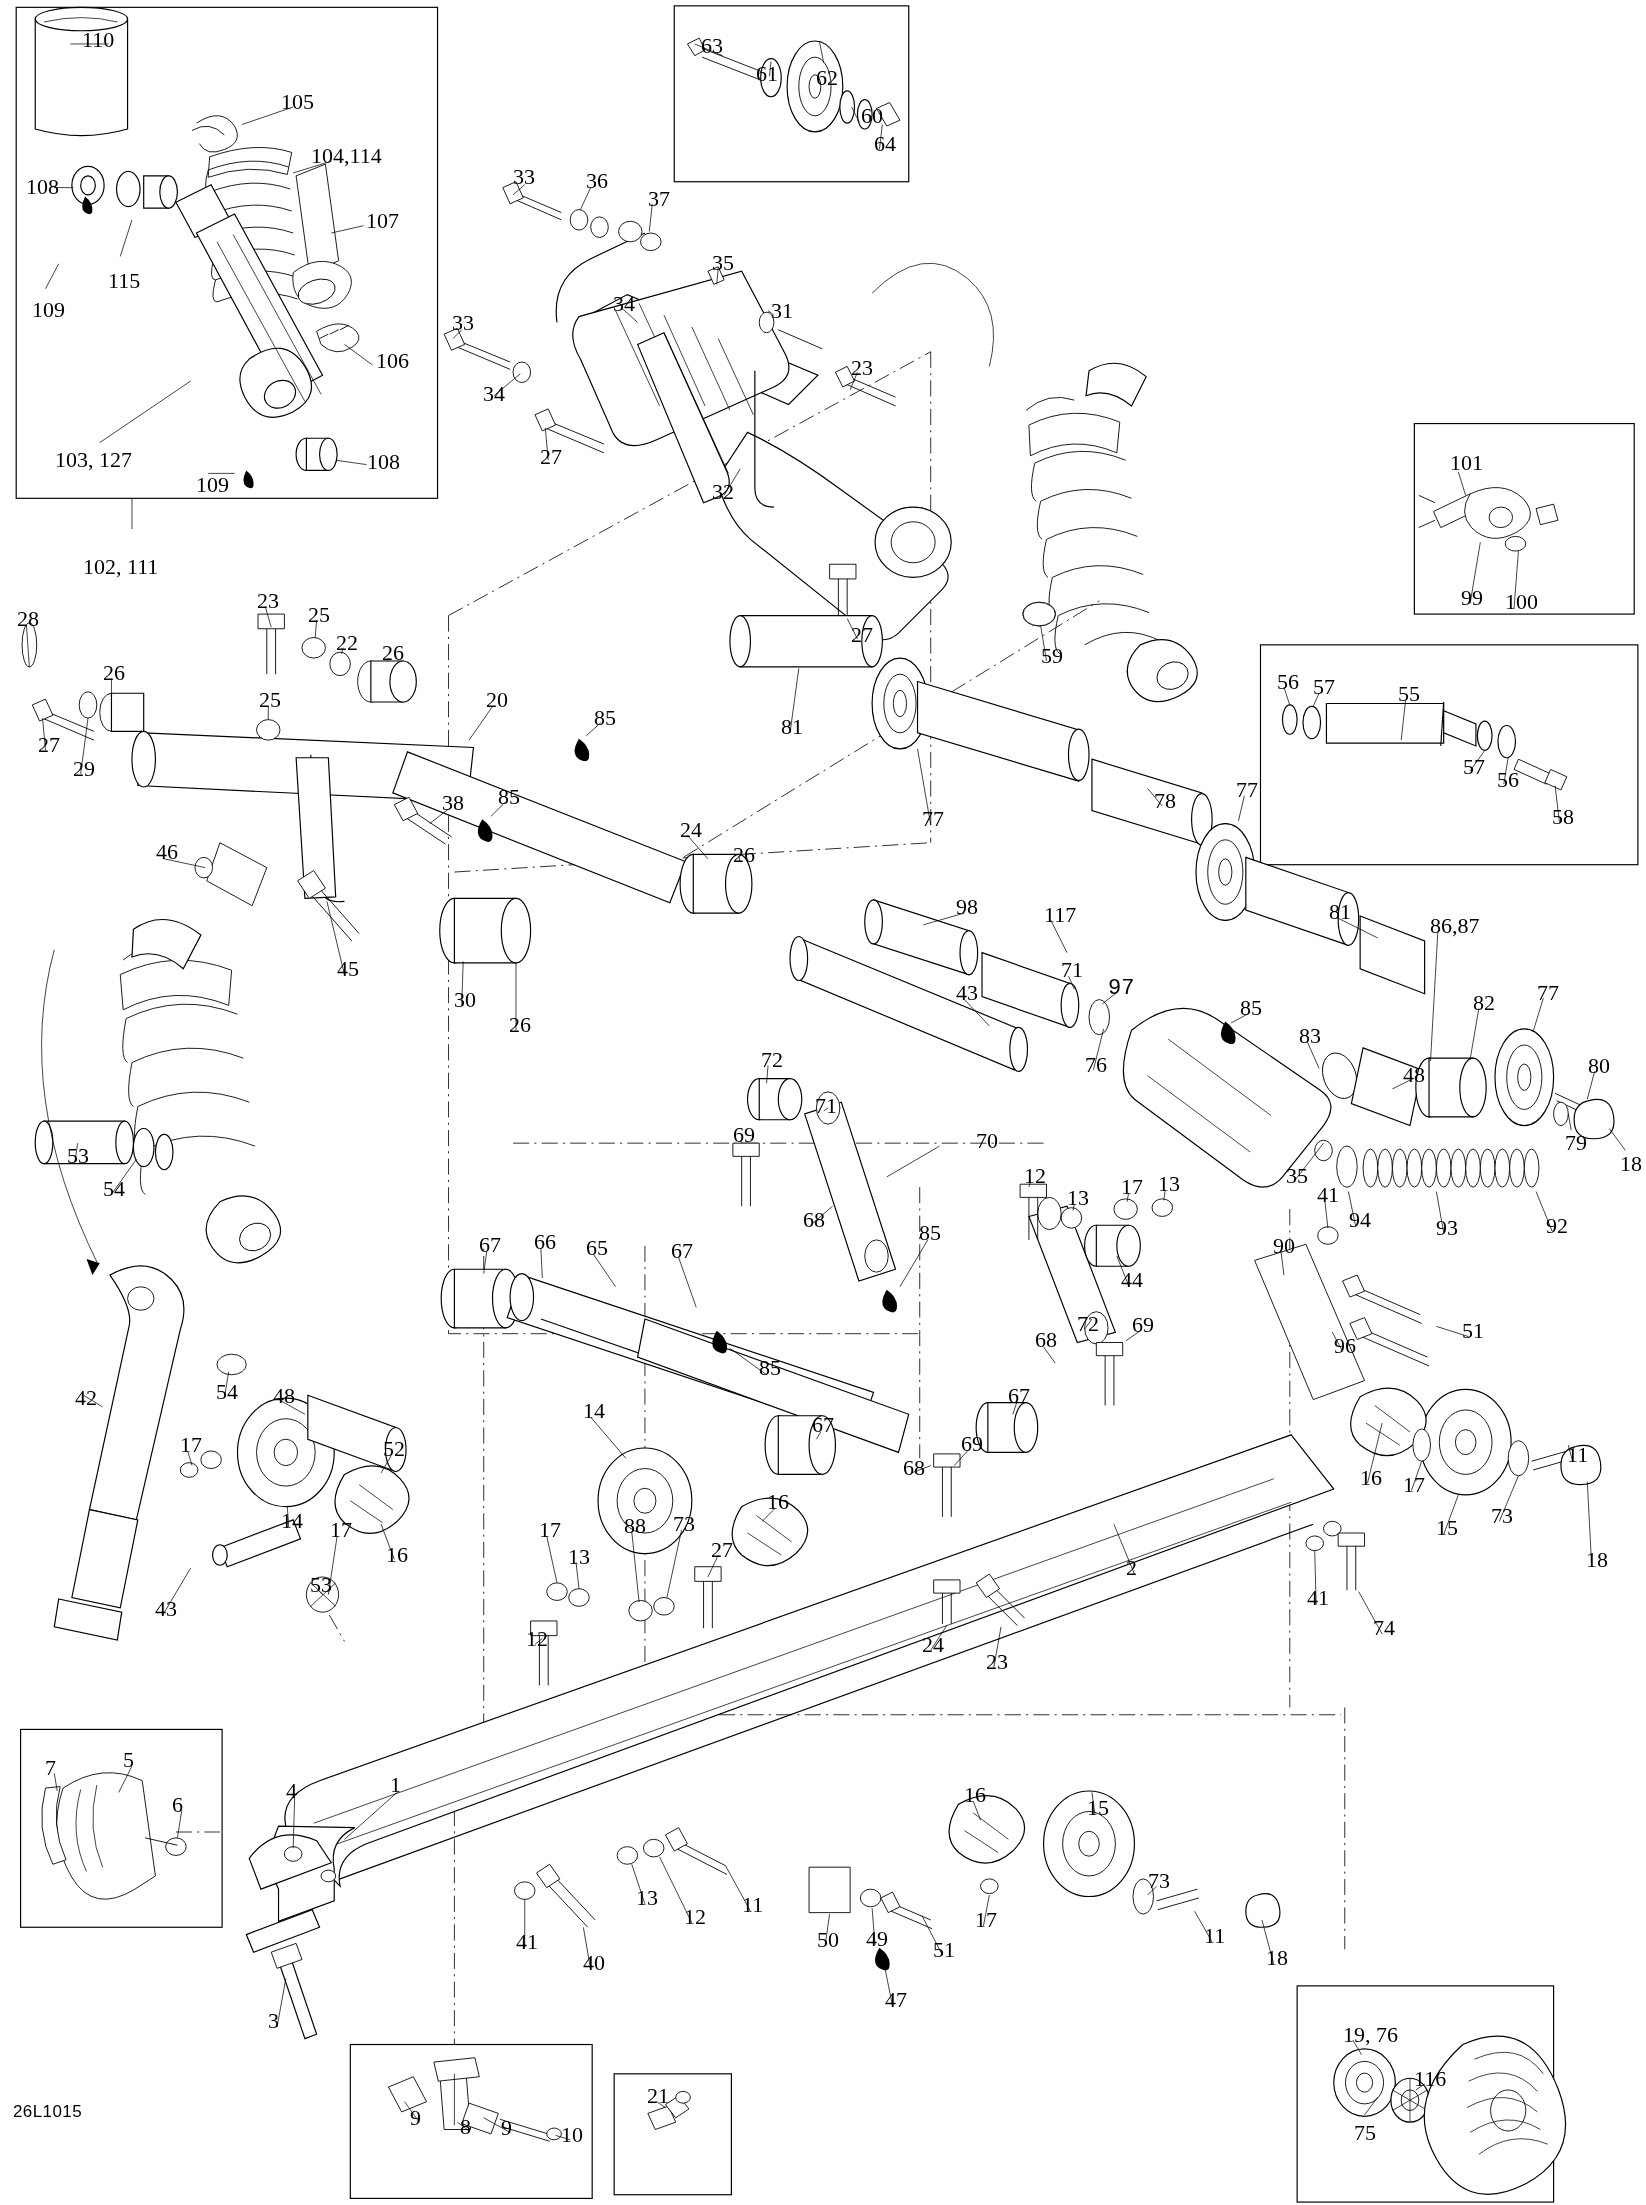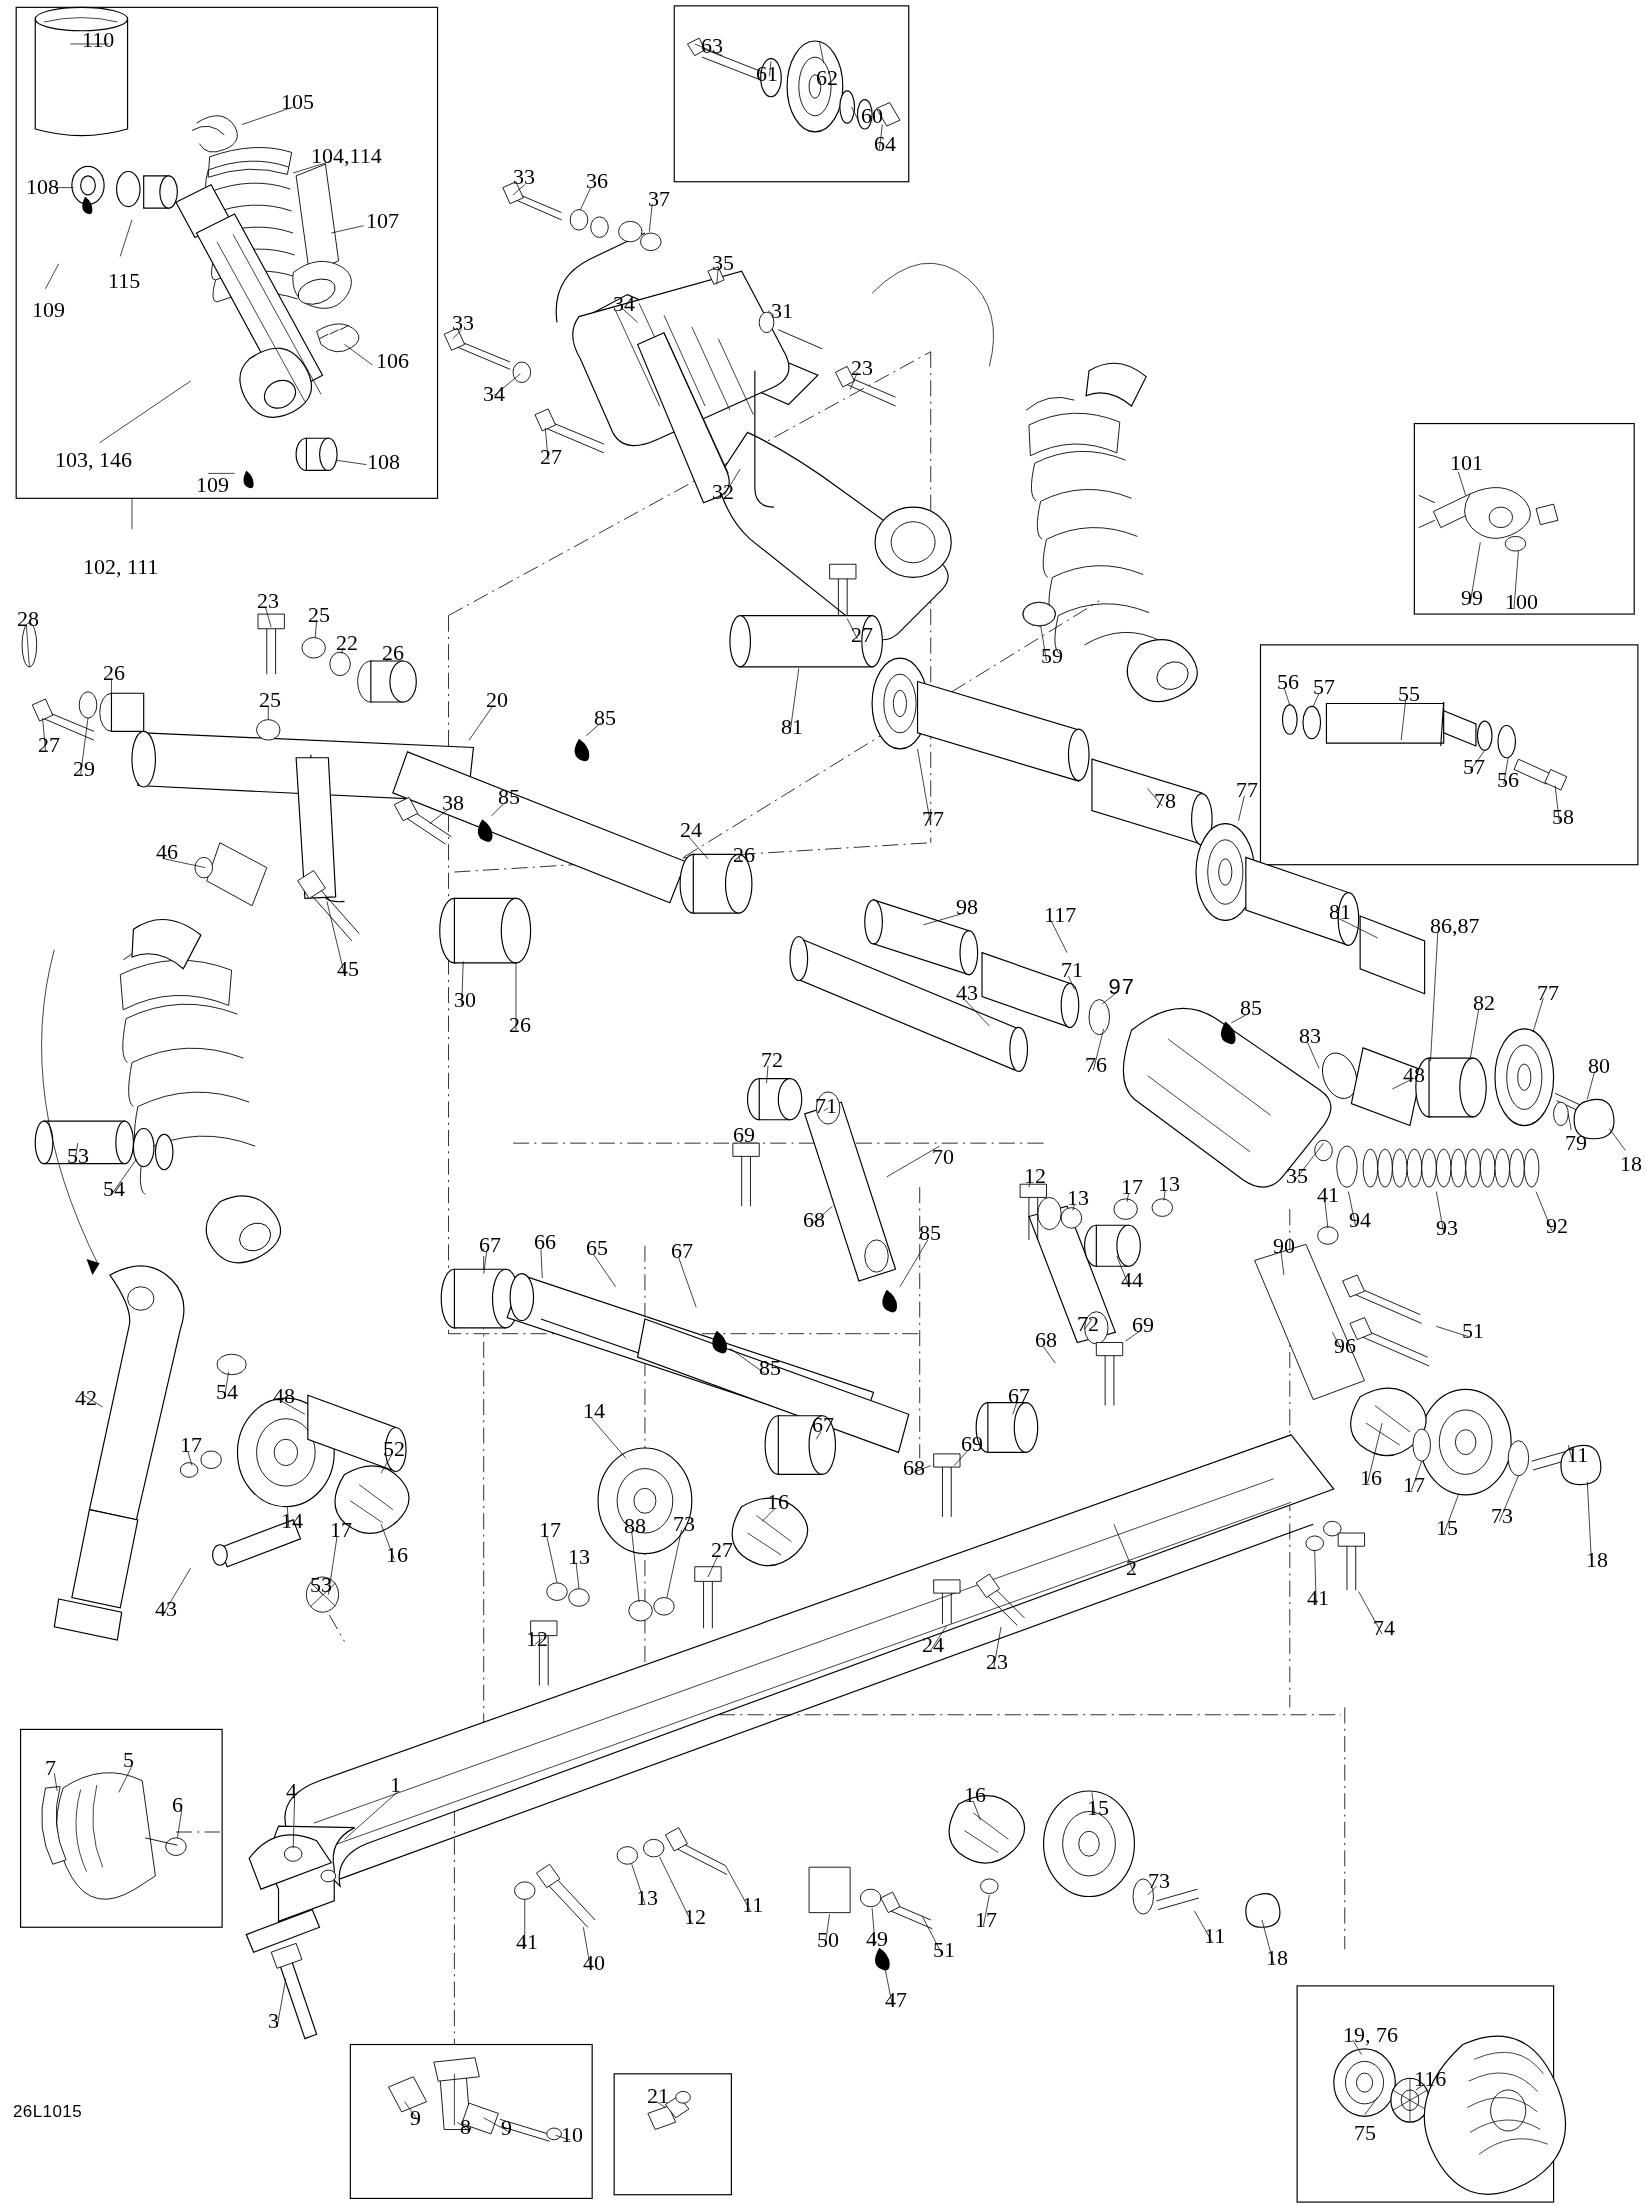--- a/index.html
+++ b/index.html
@@ -657,21 +657,21 @@
       <div class="lbl" style="left: 82px; top: 29px;">110</div>
       <div class="lbl" style="left: 281px; top: 91px;">105</div>
       <div class="lbl" style="left: 311px; top: 145px;">104,114</div>
       <div class="lbl" style="left: 26px; top: 176px;">108</div>
       <div class="lbl" style="left: 366px; top: 210px;">107</div>
       <div class="lbl" style="left: 108px; top: 270px;">115</div>
       <div class="lbl" style="left: 32px; top: 299px;">109</div>
       <div class="lbl" style="left: 376px; top: 350px;">106</div>
       <div class="lbl" style="left: 367px; top: 451px;">108</div>
       <div class="lbl" style="left: 196px; top: 474px;">109</div>
-      <div class="lbl" style="left: 55px; top: 449px;">103, 146</div>
+      <div class="lbl" style="left: 55px; top: 449px;">103, 127</div>
       <div class="lbl" style="left: 83px; top: 556px;">102, 111</div>
       <div class="lbl" style="left: 701px; top: 35px;">63</div>
       <div class="lbl" style="left: 756px; top: 63px;">61</div>
       <div class="lbl" style="left: 816px; top: 43px; margin-top: 24px;">62</div>
       <div class="lbl" style="left: 861px; top: 105px;">60</div>
       <div class="lbl" style="left: 874px; top: 133px;">64</div>
       <div class="lbl" style="left: 513px; top: 166px;">33</div>
       <div class="lbl" style="left: 586px; top: 170px;">36</div>
       <div class="lbl" style="left: 648px; top: 188px;">37</div>
       <div class="lbl" style="left: 712px; top: 252px;">35</div>
@@ -731,21 +731,21 @@
       <div class="lbl" style="left: 1537px; top: 982px;">77</div>
       <div class="lbl" style="left: 1588px; top: 1055px;">80</div>
       <div class="lbl" style="left: 1565px; top: 1132px;">79</div>
       <div class="lbl" style="left: 1620px; top: 1153px;">18</div>
       <div class="lbl" style="left: 67px; top: 1145px;">53</div>
       <div class="lbl" style="left: 103px; top: 1178px;">54</div>
       <div class="lbl" style="left: 75px; top: 1387px;">42</div>
       <div class="lbl" style="left: 761px; top: 1049px;">72</div>
       <div class="lbl" style="left: 733px; top: 1124px;">69</div>
       <div class="lbl" style="left: 815px; top: 1095px;">71</div>
-      <div class="lbl" style="left: 932px; top: 1130px; margin-top: 16px;">70</div>
+      <div class="lbl" style="left: 976px; top: 1130px;">70</div>
       <div class="lbl" style="left: 803px; top: 1209px;">68</div>
       <div class="lbl" style="left: 1024px; top: 1165px;">12</div>
       <div class="lbl" style="left: 1067px; top: 1187px;">13</div>
       <div class="lbl" style="left: 1121px; top: 1176px;">17</div>
       <div class="lbl" style="left: 1158px; top: 1173px;">13</div>
       <div class="lbl" style="left: 1286px; top: 1165px;">35</div>
       <div class="lbl" style="left: 1273px; top: 1235px;">90</div>
       <div class="lbl" style="left: 1317px; top: 1184px;">41</div>
       <div class="lbl" style="left: 1349px; top: 1209px;">94</div>
       <div class="lbl" style="left: 1436px; top: 1217px;">93</div>

